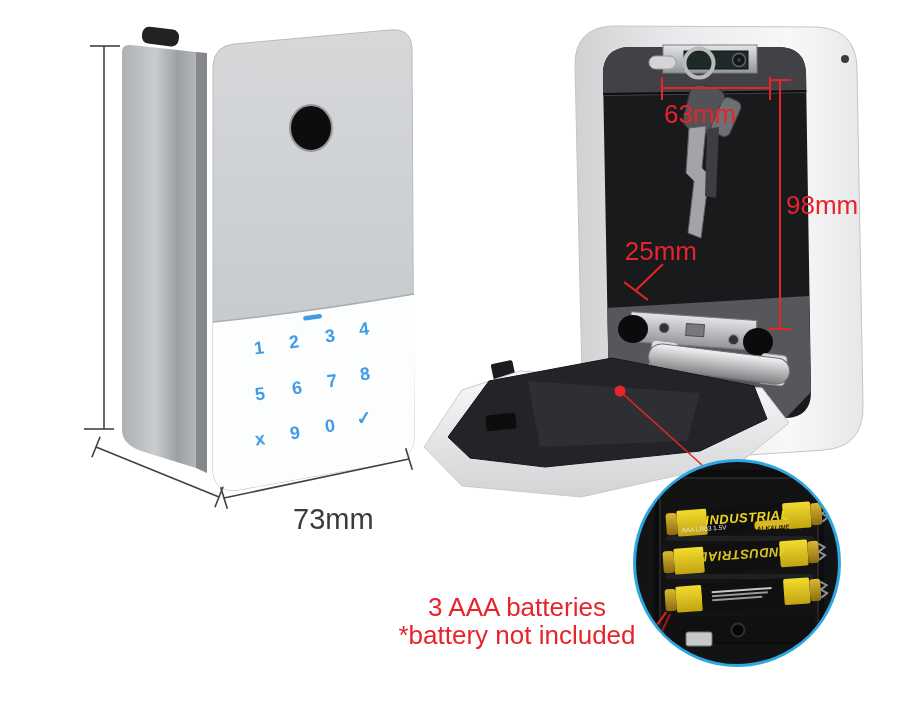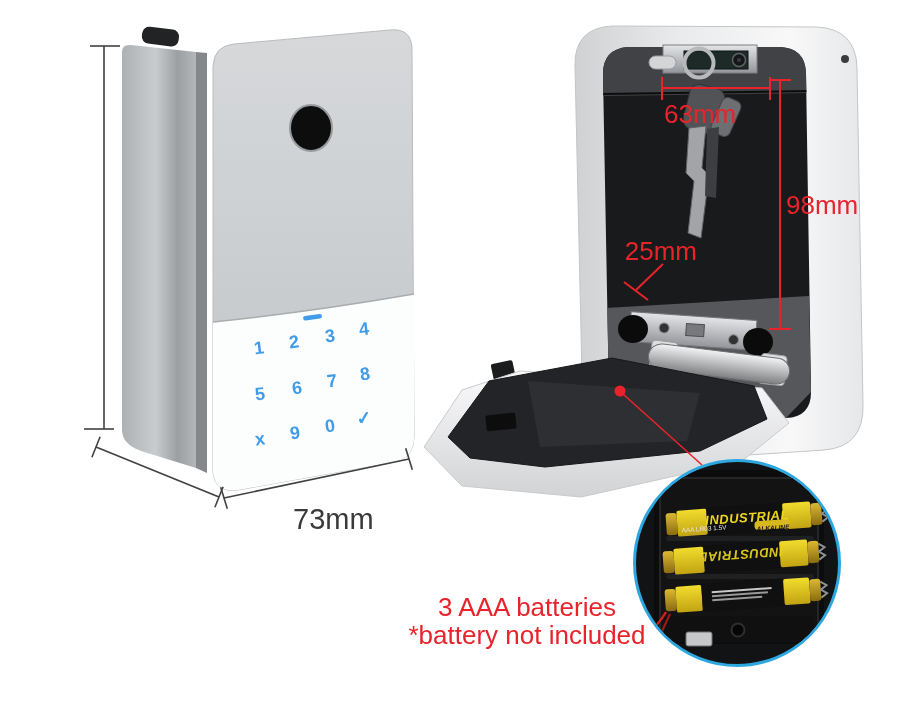--- a/index.html
+++ b/index.html
@@ -14,21 +14,21 @@
   }
   .rlbl{
     position:absolute;color:#e8232b;font-size:26px;text-align:right;
     line-height:1.0;white-space:nowrap;
   }
   .digit{
     position:absolute;width:22px;height:22px;color:#419ce8;font-size:18px;
     font-weight:bold;text-align:center;line-height:22px;transform:rotate(-7deg);
   }
   .caption{
-    position:absolute;left:407px;top:594px;width:240px;text-align:center;
+    position:absolute;left:397px;top:594px;width:240px;text-align:center;
     color:#e8232b;font-size:26px;line-height:1.06;font-weight:500;
   }
   .batt-text{
     position:absolute;color:#ecd51f;font-style:italic;font-weight:bold;
     text-align:center;letter-spacing:0.5px;white-space:nowrap;
   }
   .brand1{left:702px;top:510px;width:90px;font-size:13px;transform:rotate(-4deg);}
   .brand2{left:696px;top:547px;width:90px;font-size:13px;transform:rotate(176deg);opacity:.92;}
   .spec1{left:672px;top:525px;width:64px;font-size:6.5px;color:#e5e5e5;font-style:normal;font-weight:normal;letter-spacing:0;transform:rotate(-4deg);}
   .type1{left:755px;top:523.5px;width:36px;font-size:6.5px;color:#181818;font-weight:bold;letter-spacing:0;transform:rotate(-4deg);}

